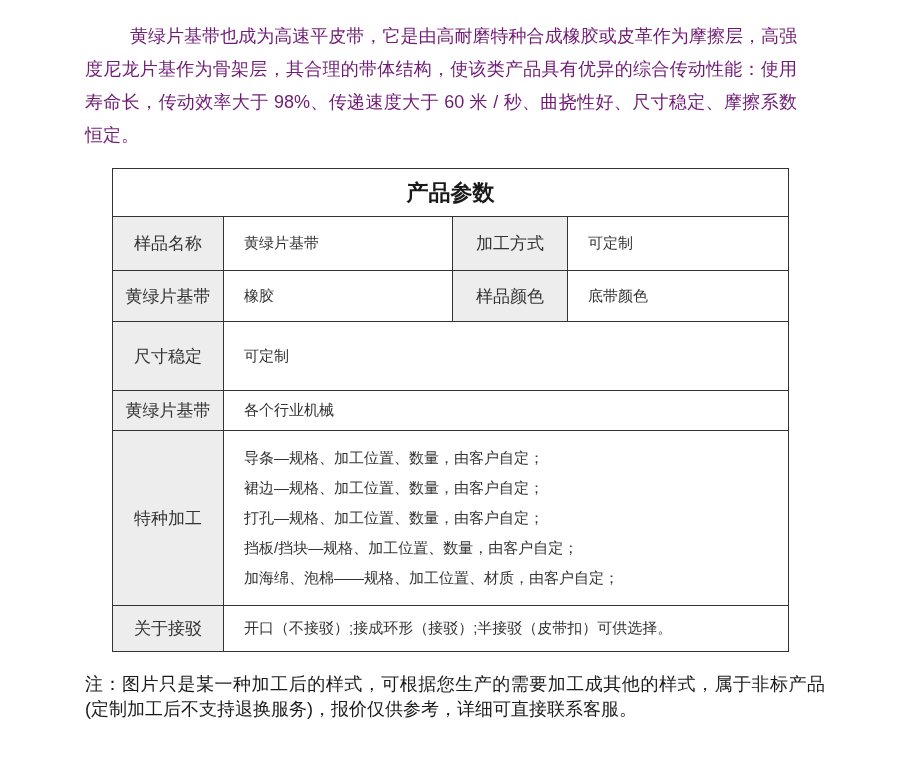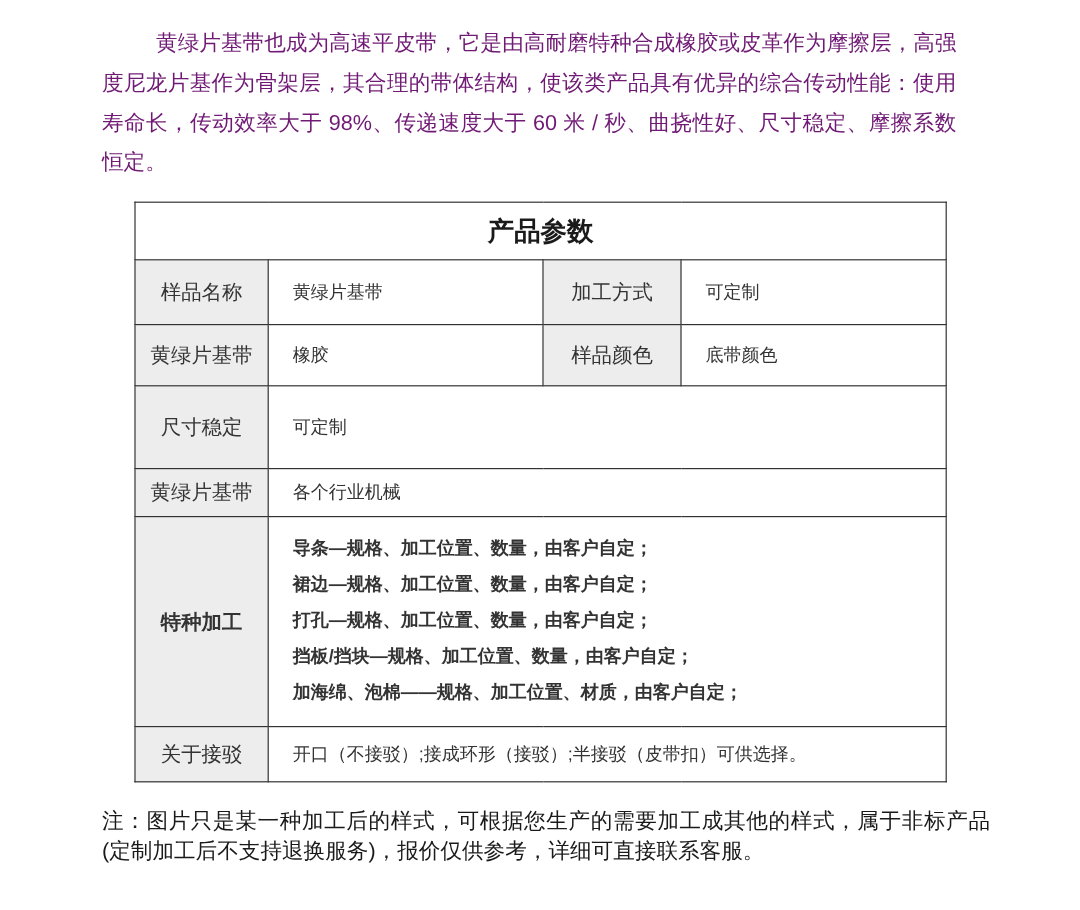--- a/index.html
+++ b/index.html
@@ -57,21 +57,21 @@
   td.val {
     font-size: 15px;
     color: #333333;
     padding-left: 20px;
     background: #ffffff;
   }
   tr.r1 td { height: 54px; }
   tr.r2 td { height: 51px; }
   tr.r3 td { height: 69px; }
   tr.r4 td { height: 40px; }
-  tr.r5 td { height: 167px; font-weight: bold; }
+  tr.r5 td { height: 167px; }
   tr.r6 td { height: 46px; }
   td.val-multi {
     padding: 12px 10px 12px 20px;
   }
   .spec-line {
     font-size: 15px;
     color: #333333;
     line-height: 30px;
     white-space: nowrap;
   }

